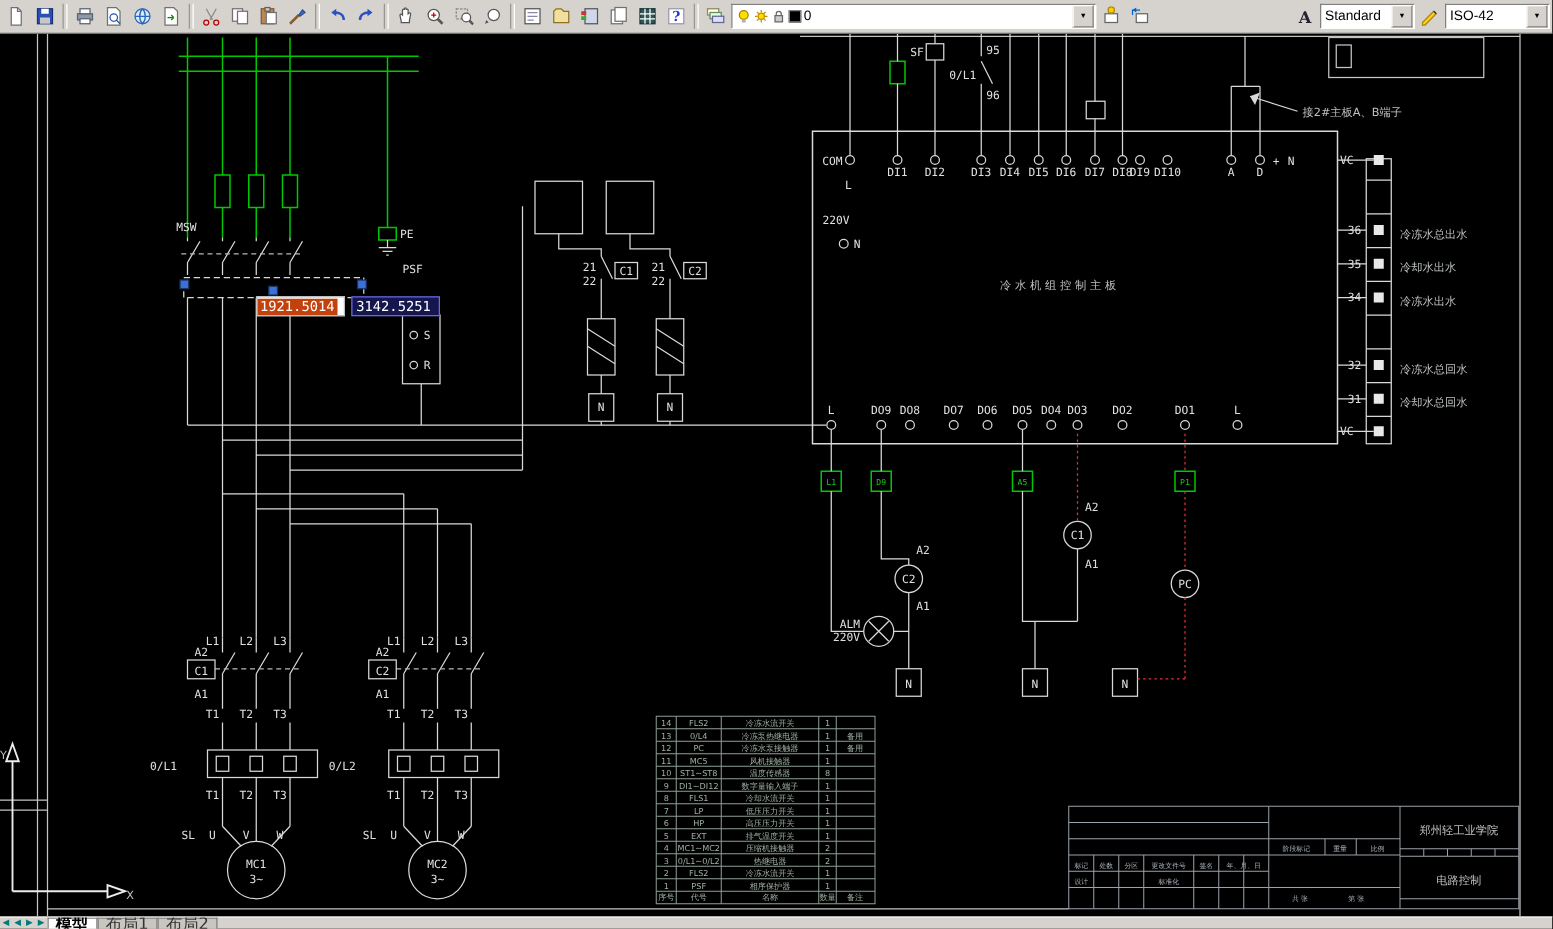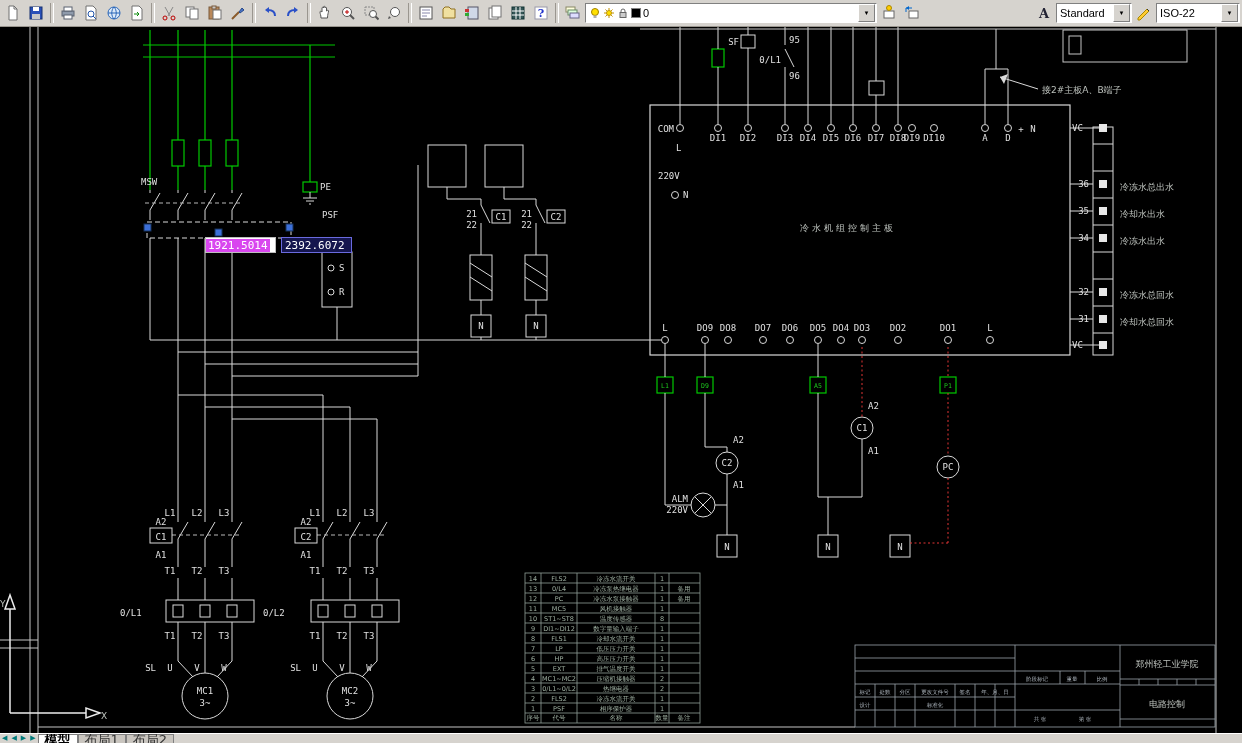--- a/index.html
+++ b/index.html
@@ -18,21 +18,21 @@
   .canvas svg{position:absolute;left:0;top:0;}
   text{user-select:none;}
   .t{font-family:"DejaVu Sans Mono",monospace;fill:#e0e0e0;font-size:9px;}
   .tc{font-family:"DejaVu Sans",sans-serif;fill:#bdc2bd;font-size:9px;}
   .bt{font-family:"DejaVu Sans",sans-serif;fill:#9fb0a2;font-size:6.5px;text-anchor:middle;}
   .kt{font-family:"DejaVu Sans",sans-serif;fill:#a9b1b9;font-size:5.5px;text-anchor:middle;}
   .tg{font-family:"DejaVu Sans Mono",monospace;fill:#1ec81e;font-size:6.5px;text-anchor:middle;}
   
   .dynbox{position:absolute;height:16px;font:11px "DejaVu Sans Mono",monospace;display:flex;align-items:center;box-sizing:border-box;}
   .dyn-x{left:205px;top:210px;width:71px;background:#fff;border:1px solid #bdbdbd;color:#000;}
-  .dyn-x .sel{background:#d946ef;color:#fff;padding:0 2px;}
+  .dyn-x .sel{background:#c2410c;color:#fff;padding:0 2px;}
   .dyn-y{left:281px;top:210px;width:71px;background:#15164e;border:1px solid #6a6adf;color:#fff;padding:0 3px;}
   
   .statusbar{height:10px;background:#d6d3ce;border-top:1px solid #fff;display:flex;align-items:flex-start;overflow:hidden;font-family:"DejaVu Sans",sans-serif;}
   .sb-arr{color:#007a7a;font-size:7px;line-height:9px;padding:0 2px;}
   .tab{font-size:13px;line-height:9px;padding:0 6px;background:#c9c5bf;border:1px solid #808080;border-bottom:none;color:#333;}
   .tab.active{background:#fff;color:#000;font-weight:bold;}
 </style>
 </head>
 <body>
 
@@ -235,21 +235,21 @@
       <span class="cmb-arr">▼</span>
     </div>
     <button class="tbb">
         <svg width="16" height="16">
           <path d="M2 13L11 4l2 2-9 9H2z" fill="#fc3" stroke="#a80"></path>
           <path d="M11 4l2 2" stroke="#333"></path>
         </svg>
       </button>
     <div class="combo" style="width:84px">
       <span class="val">
-          <span>ISO-22</span>
+          <span>ISO-42</span>
         </span>
       <span class="cmb-arr">▼</span>
     </div>
   </div>
 
   <div class="canvas">
     <svg width="1242" height="706" viewBox="0 0 1242 706">
 
       <g stroke="#c4c4c4" stroke-width="1" fill="none">
         <path d="M30,0V706 M38,0V706 M0,613H38 M0,621H38 M640,2H1216 M1216,0V706 M38,700H855"></path>
@@ -611,21 +611,21 @@
         <rect x="144" y="197" width="7" height="7"></rect>
         <rect x="215" y="202" width="7" height="7"></rect>
         <rect x="286" y="197" width="7" height="7"></rect>
       </g>
     </svg>
 
     <div class="dynbox dyn-x">
         <span class="sel">1921.5014</span>
       </div>
     <div class="dynbox dyn-y">
-        <span>2392.6072</span>
+        <span>3142.5251</span>
       </div>
   </div>
 
   <div class="statusbar">
     <span class="sb-arr">◀</span>
     <span class="sb-arr">◀</span>
     <span class="sb-arr">▶</span>
     <span class="sb-arr">▶</span>
     <span class="tab active">模型</span>
     <span class="tab">布局1</span>

